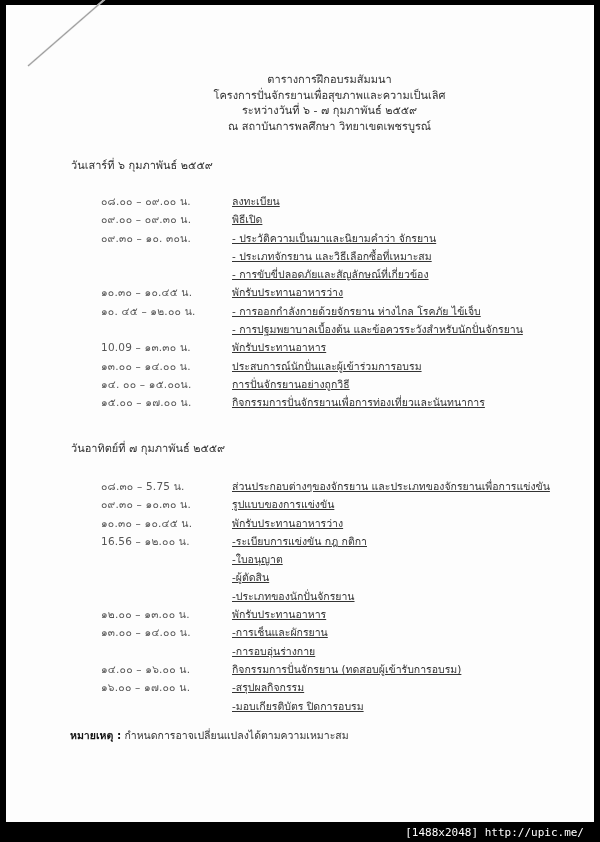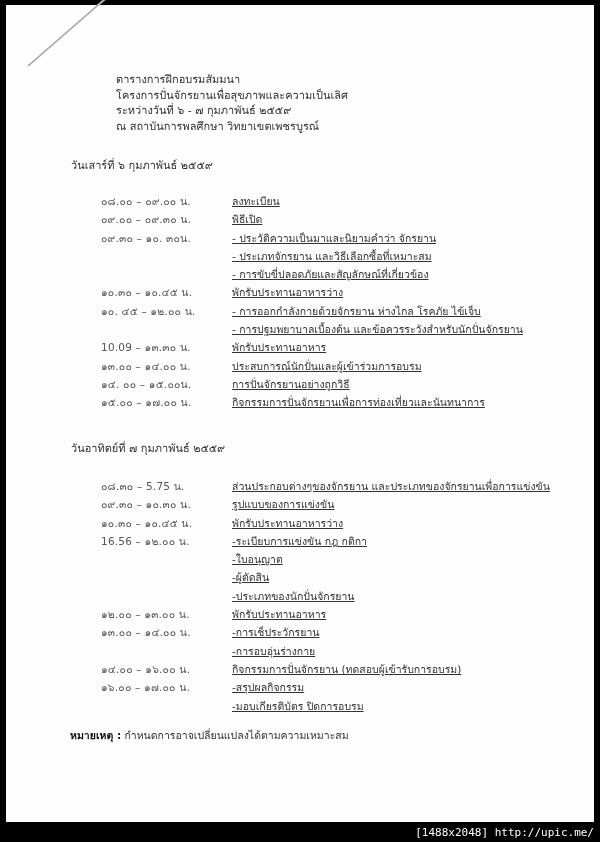--- a/index.html
+++ b/index.html
@@ -10,37 +10,37 @@
   .paper {
     position: absolute; left: 6px; top: 5px; width: 588px; height: 817px;
     background: #fdfdfd;
   }
   .diag {
     position: absolute; left: 22px; top: -8px; width: 175px; height: 2px;
     background: linear-gradient(to bottom, #d8d8d8, #9a9a9a, #d8d8d8);
     transform-origin: right center; transform: rotate(-40deg) translate(0, 0);
   }
   .header {
-    position: absolute; left: 0; width: 473px; top: 67px; text-align: left;
-    color: #333; font-size: 11px; line-height: 15.5px;
+    position: absolute; left: 0; width: 473px; top: 67px; text-align: center;
+    color: #333; font-size: 11px; line-height: 15.5px; padding-left: 32px;
   }
   .header div { margin-left: 110px; }
   .day {
     position: absolute; left: 65px; color: #333; font-size: 11px;
   }
   .rows { position: absolute; left: 0; width: 588px; }
   .row { position: relative; height: 18.3px; font-size: 10.5px; color: #333; }
   .row .time { position: absolute; left: 66px; top: 0; color: #555; letter-spacing: 0.2px; margin-left: 29px; }
   .row .act { position: absolute; left: 226px; top: 0; white-space: nowrap; text-decoration: underline; }
   .note {
     position: absolute; left: 64px; top: 722px; font-size: 10.5px; color: #333;
   }
   .note b { font-weight: bold; color: #111; }
   .stamp {
-    position: absolute; right: 6px; bottom: 3px; color: #fff;
+    position: absolute; right: 16px; bottom: 3px; color: #fff;
     font-family: "DejaVu Sans Mono", monospace; font-size: 11px;
   }
 </style>
 </head>
 <body>
 
 <div class="paper">
   <div class="diag" style="left:22px;top:60px;transform:rotate(-41deg);width:170px;transform-origin:left center;"></div>
 
   <div class="header">
@@ -131,21 +131,21 @@
       <div class="row">
         <span class="time"></span>
         <span class="act">-ประเภทของนักปั่นจักรยาน</span>
       </div>
       <div class="row">
         <span class="time">๑๒.๐๐ – ๑๓.๐๐ น.</span>
         <span class="act">พักรับประทานอาหาร</span>
       </div>
       <div class="row">
         <span class="time">๑๓.๐๐ – ๑๔.๐๐ น.</span>
-        <span class="act">-การเช็ประวักรยาน</span>
+        <span class="act">-การเช็นและผักรยาน</span>
       </div>
       <div class="row">
         <span class="time"></span>
         <span class="act">-การอบอุ่นร่างกาย</span>
       </div>
       <div class="row">
         <span class="time">๑๔.๐๐ – ๑๖.๐๐ น.</span>
         <span class="act">กิจกรรมการปั่นจักรยาน (ทดสอบผู้เข้ารับการอบรม)</span>
       </div>
       <div class="row">

